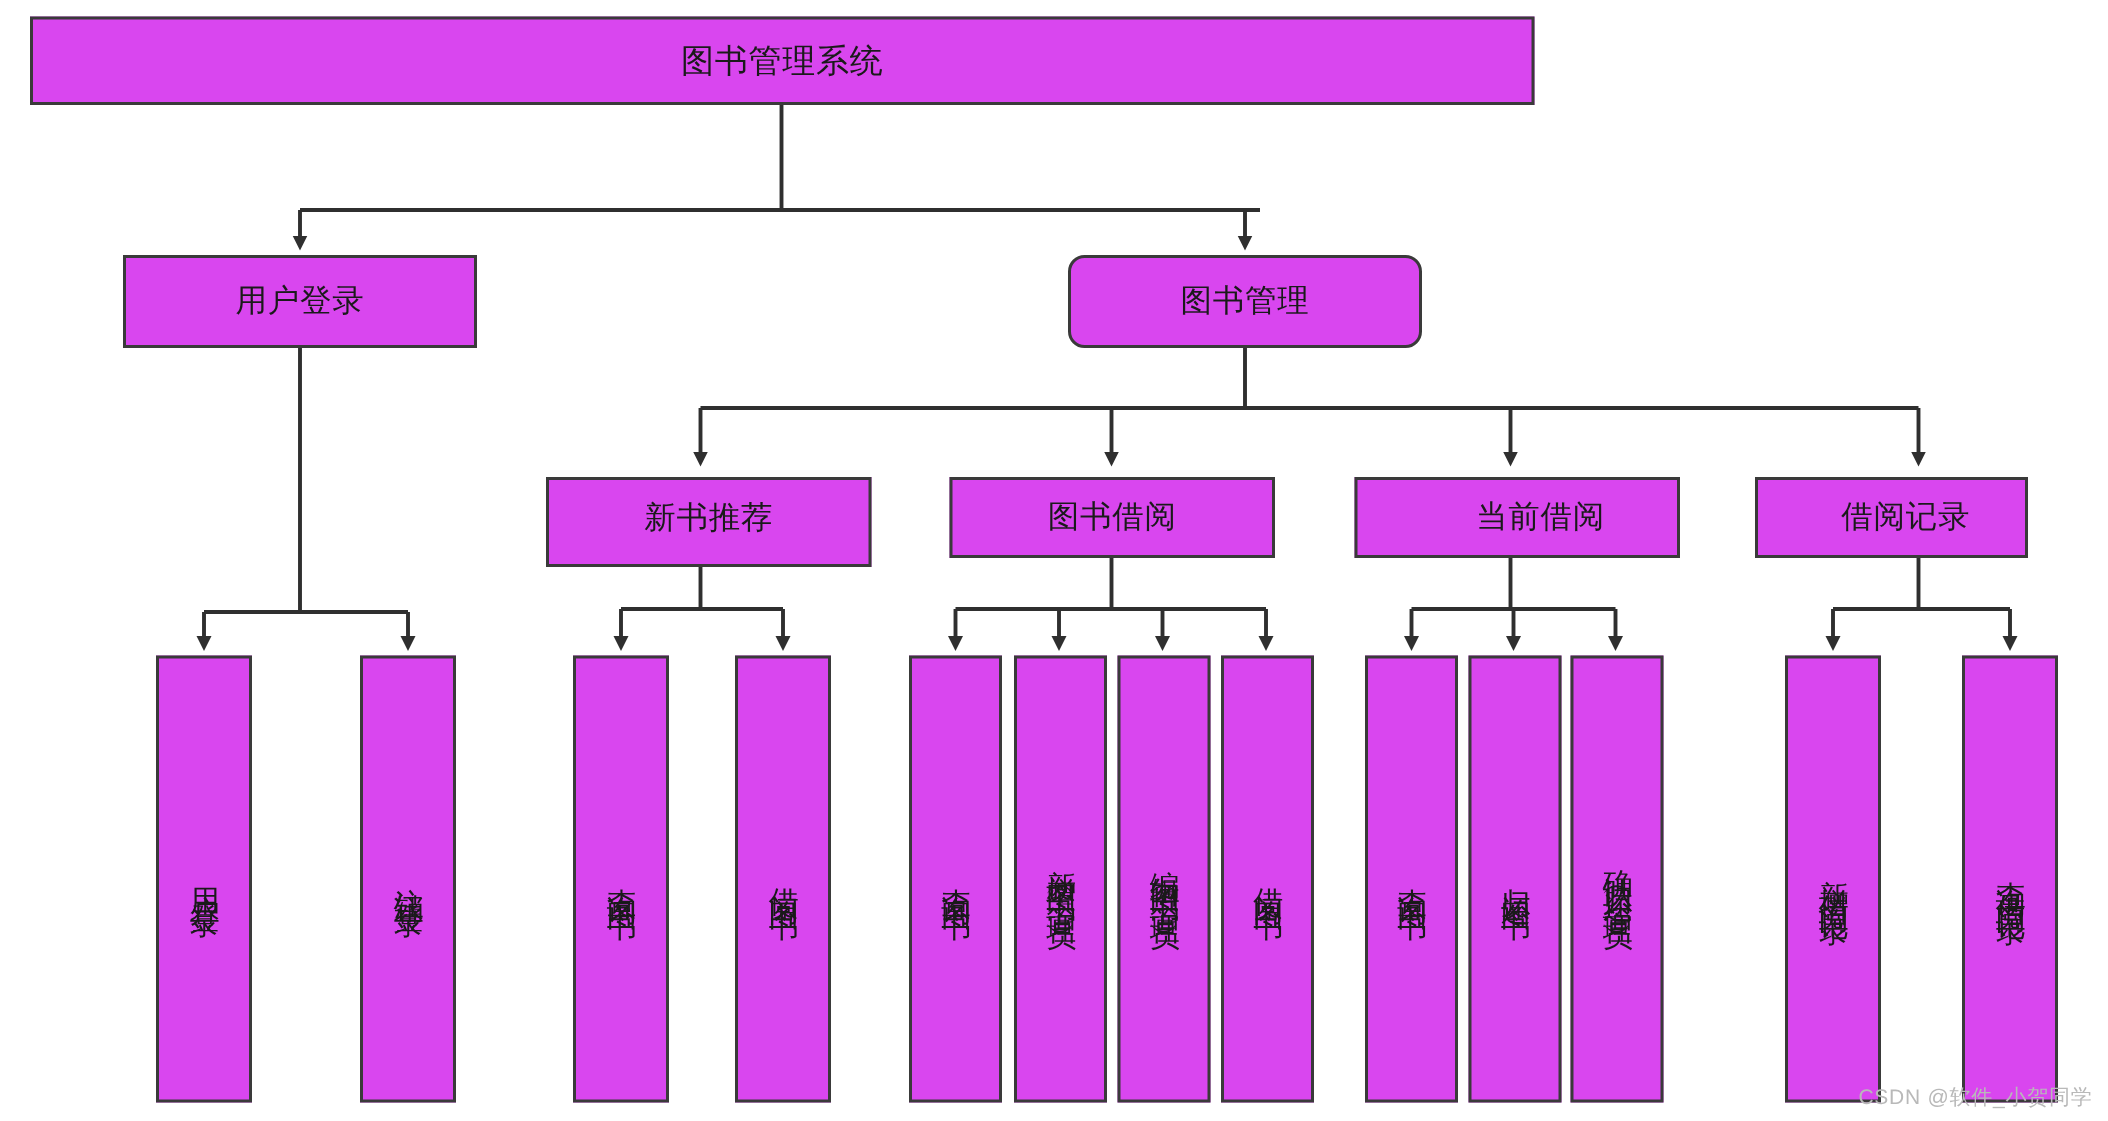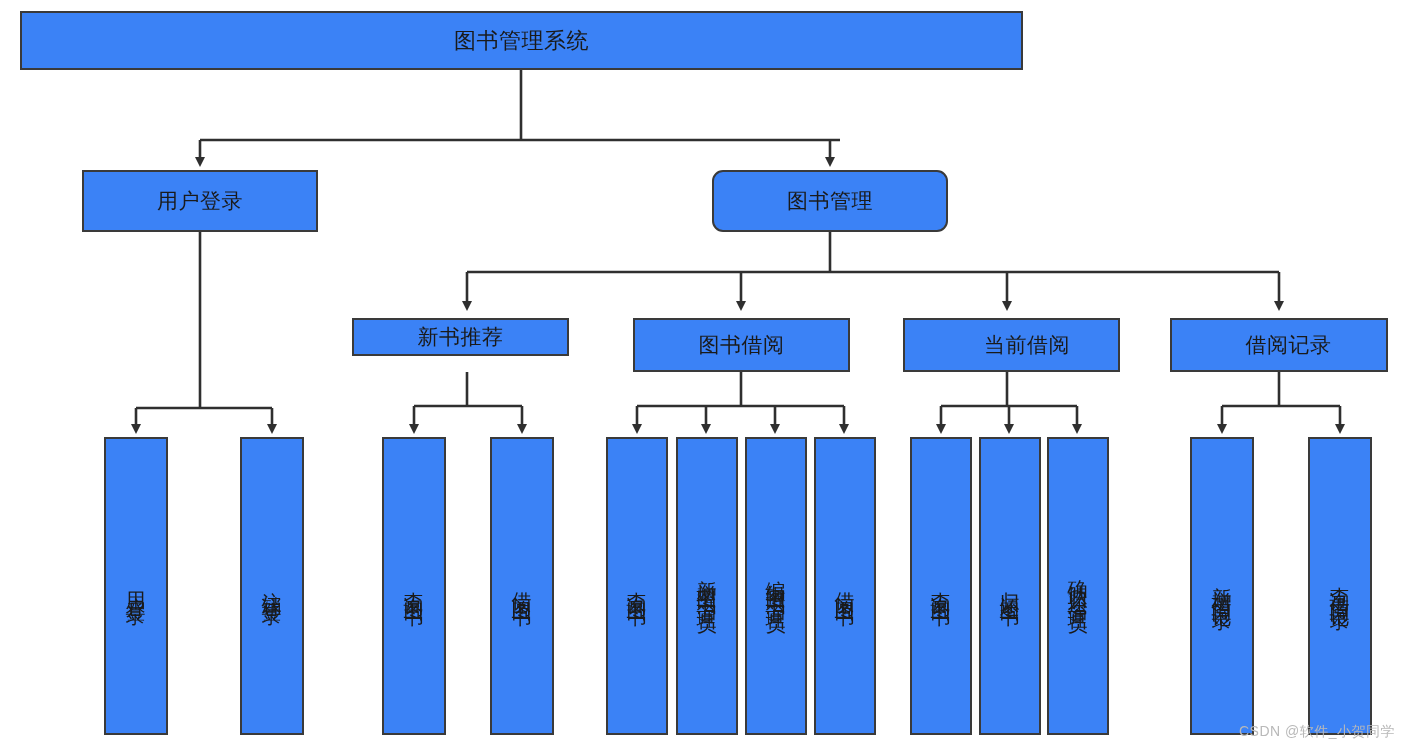--- a/index.html
+++ b/index.html
@@ -25,21 +25,21 @@
     left: 0;
     top: 0;
     width: 1405px;
     height: 747px;
     pointer-events: none;
   }
   .node {
     position: absolute;
     box-sizing: border-box;
     border: 2px solid #3a3a3a;
-    background: #3b82f6;
+    background: #d946ef;
     display: flex;
     align-items: center;
     justify-content: center;
     color: #1a1a1a;
   }
   .node .label {
     text-align: center;
     line-height: 1.15;
     letter-spacing: 0.5px;
     white-space: pre;
@@ -135,30 +135,30 @@
     <span class="label">图书管理系统</span>
   </div>
 
   <div class="node horiz" style="left:82px; top:170px; width:236px; height:62px;">
     <span class="label">用户登录</span>
   </div>
   <div class="node horiz" style="left:712px; top:170px; width:236px; height:62px;border-radius:11px;">
     <span class="label">图书管理</span>
   </div>
 
-  <div class="node horiz" style="left:352px; top:318px; width:217px; height:38px;">
+  <div class="node horiz" style="left:364px; top:318px; width:217px; height:60px;font-family:Liberation Mono, monospace;">
     <span class="label">新书推荐</span>
   </div>
   <div class="node horiz" style="left:633px; top:318px; width:217px; height:54px;">
     <span class="label">图书借阅</span>
   </div>
   <div class="node horiz" style="left:903px; top:318px; width:217px; height:54px;padding-left:31px;">
     <span class="label">当前借阅</span>
   </div>
-  <div class="node horiz" style="left:1170px; top:318px; width:218px; height:54px;padding-left:19px;">
+  <div class="node horiz" style="left:1170px; top:318px; width:182px; height:54px;padding-left:19px;">
     <span class="label">借阅记录</span>
   </div>
 
   <div class="node vert" style="left:104px; top:437px; width:64px; height:298px;">
     <span class="label">用户登录</span>
   </div>
   <div class="node vert" style="left:240px; top:437px; width:64px; height:298px;">
     <span class="label">注销登录</span>
   </div>
 

